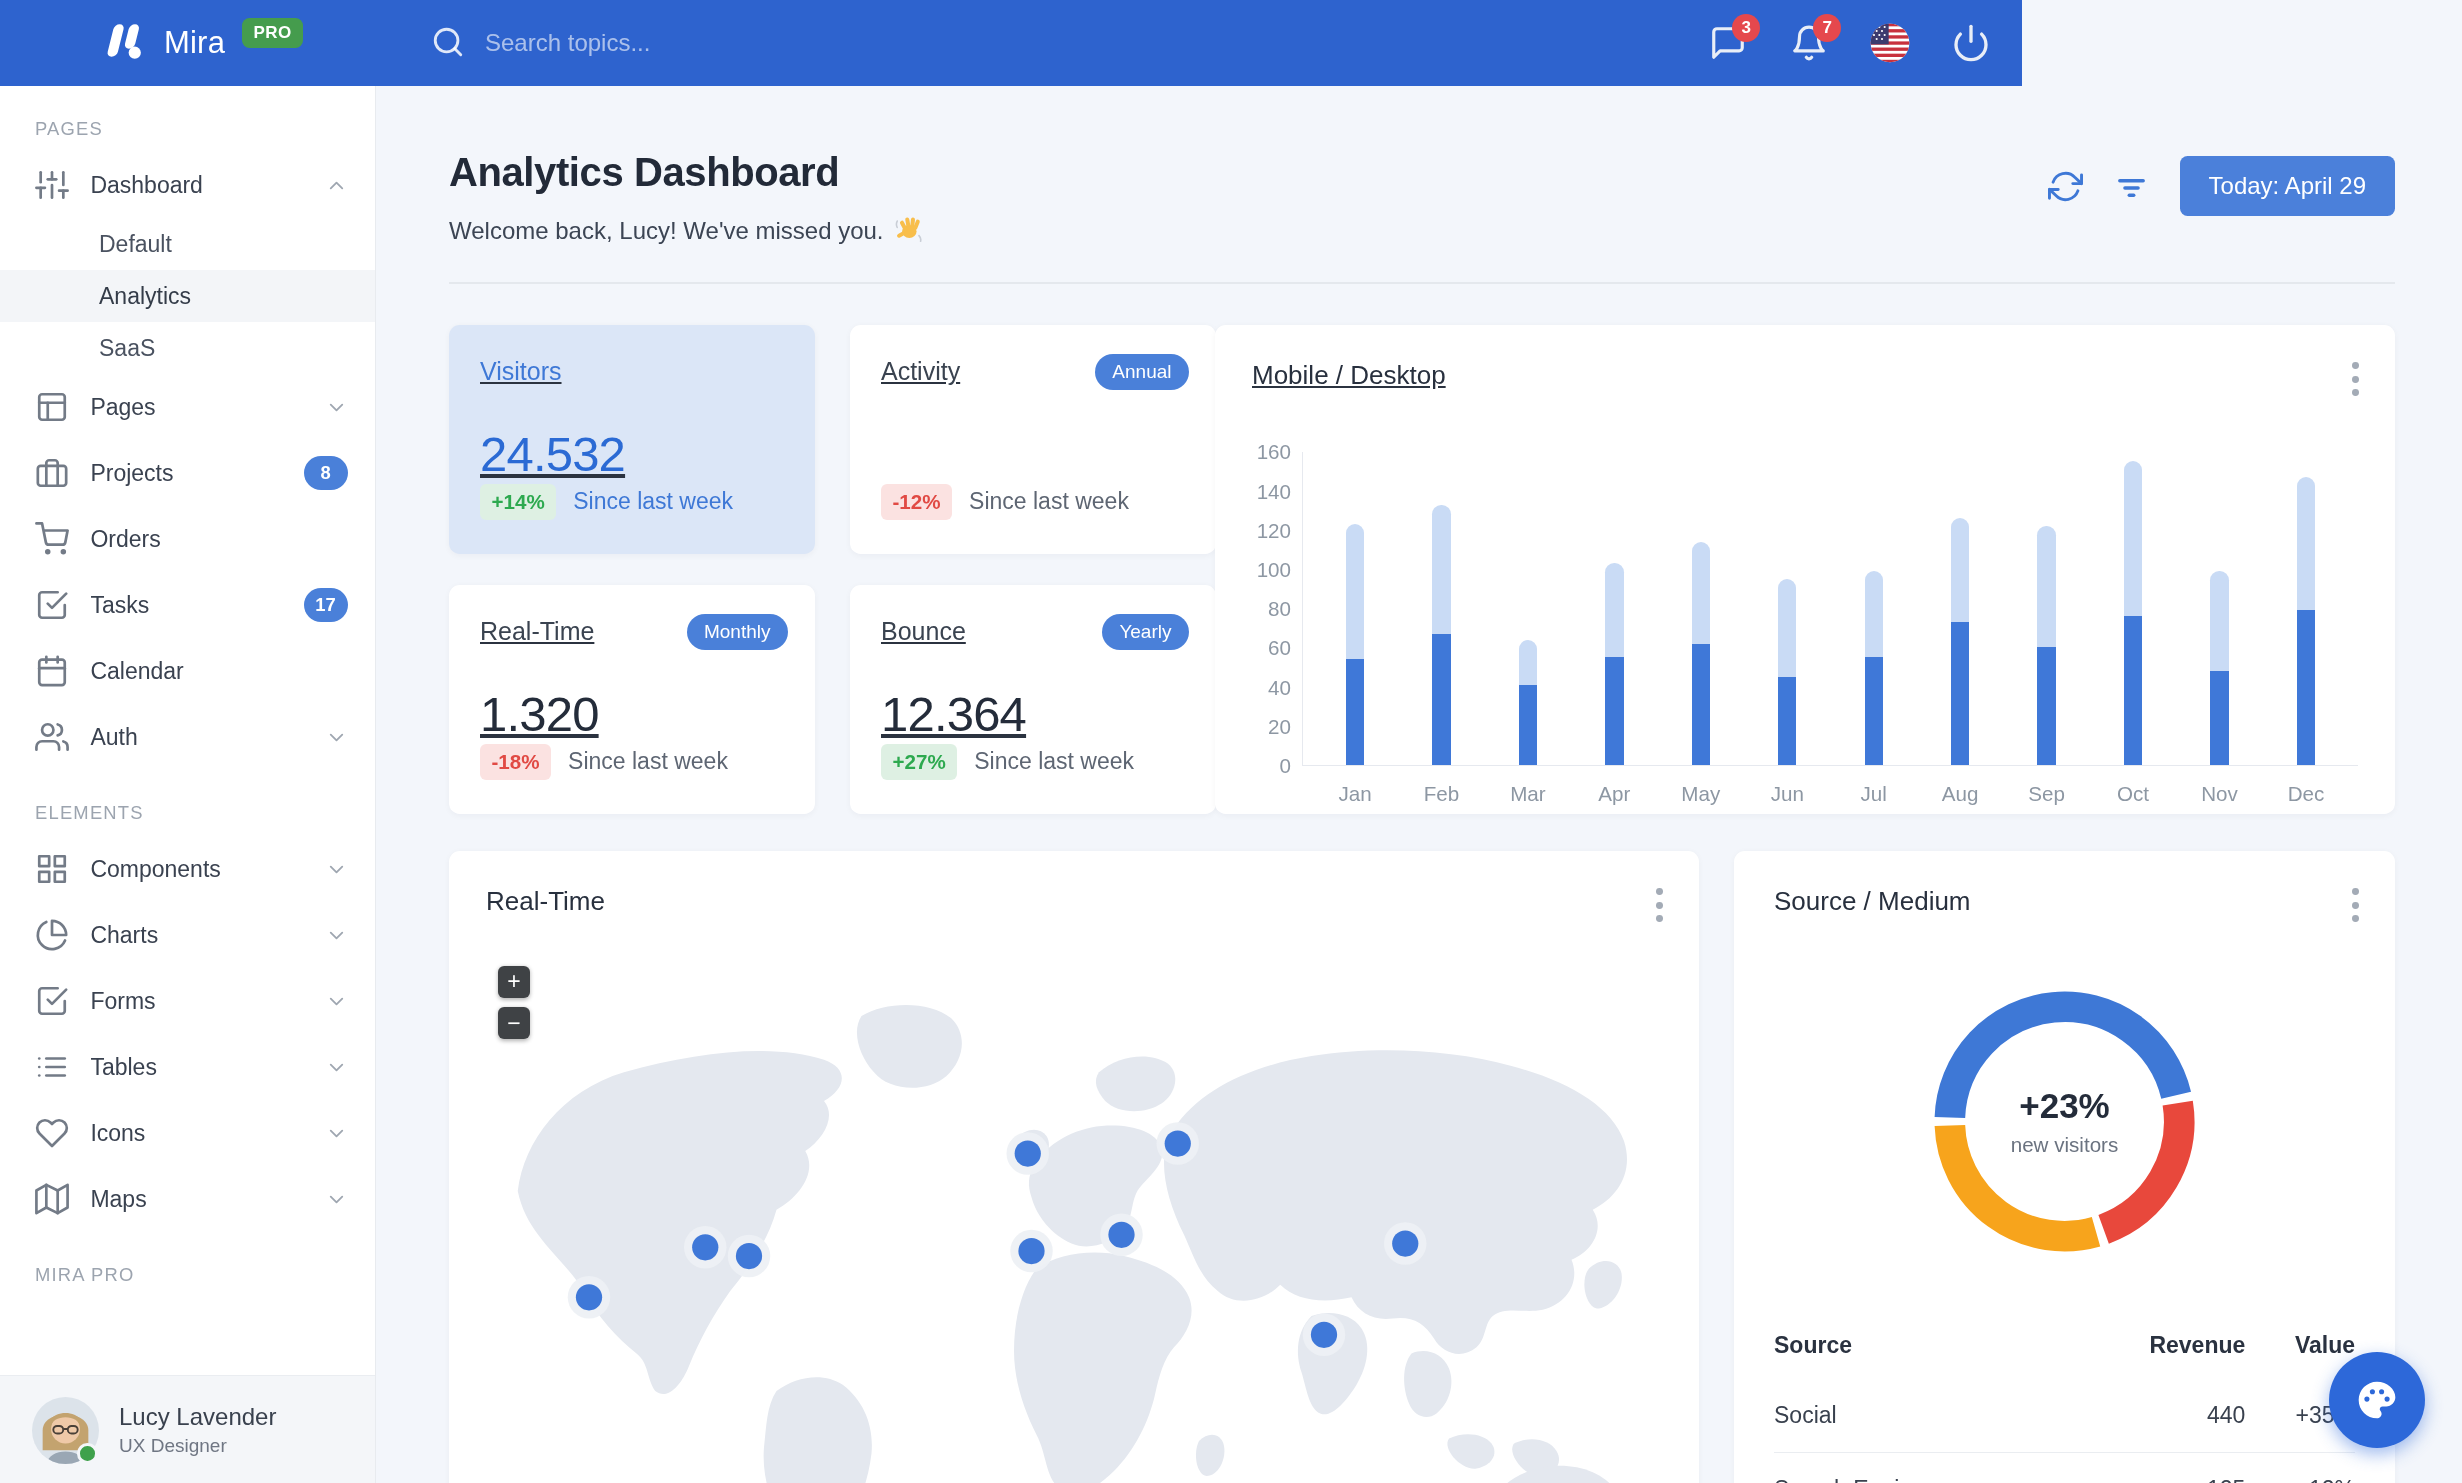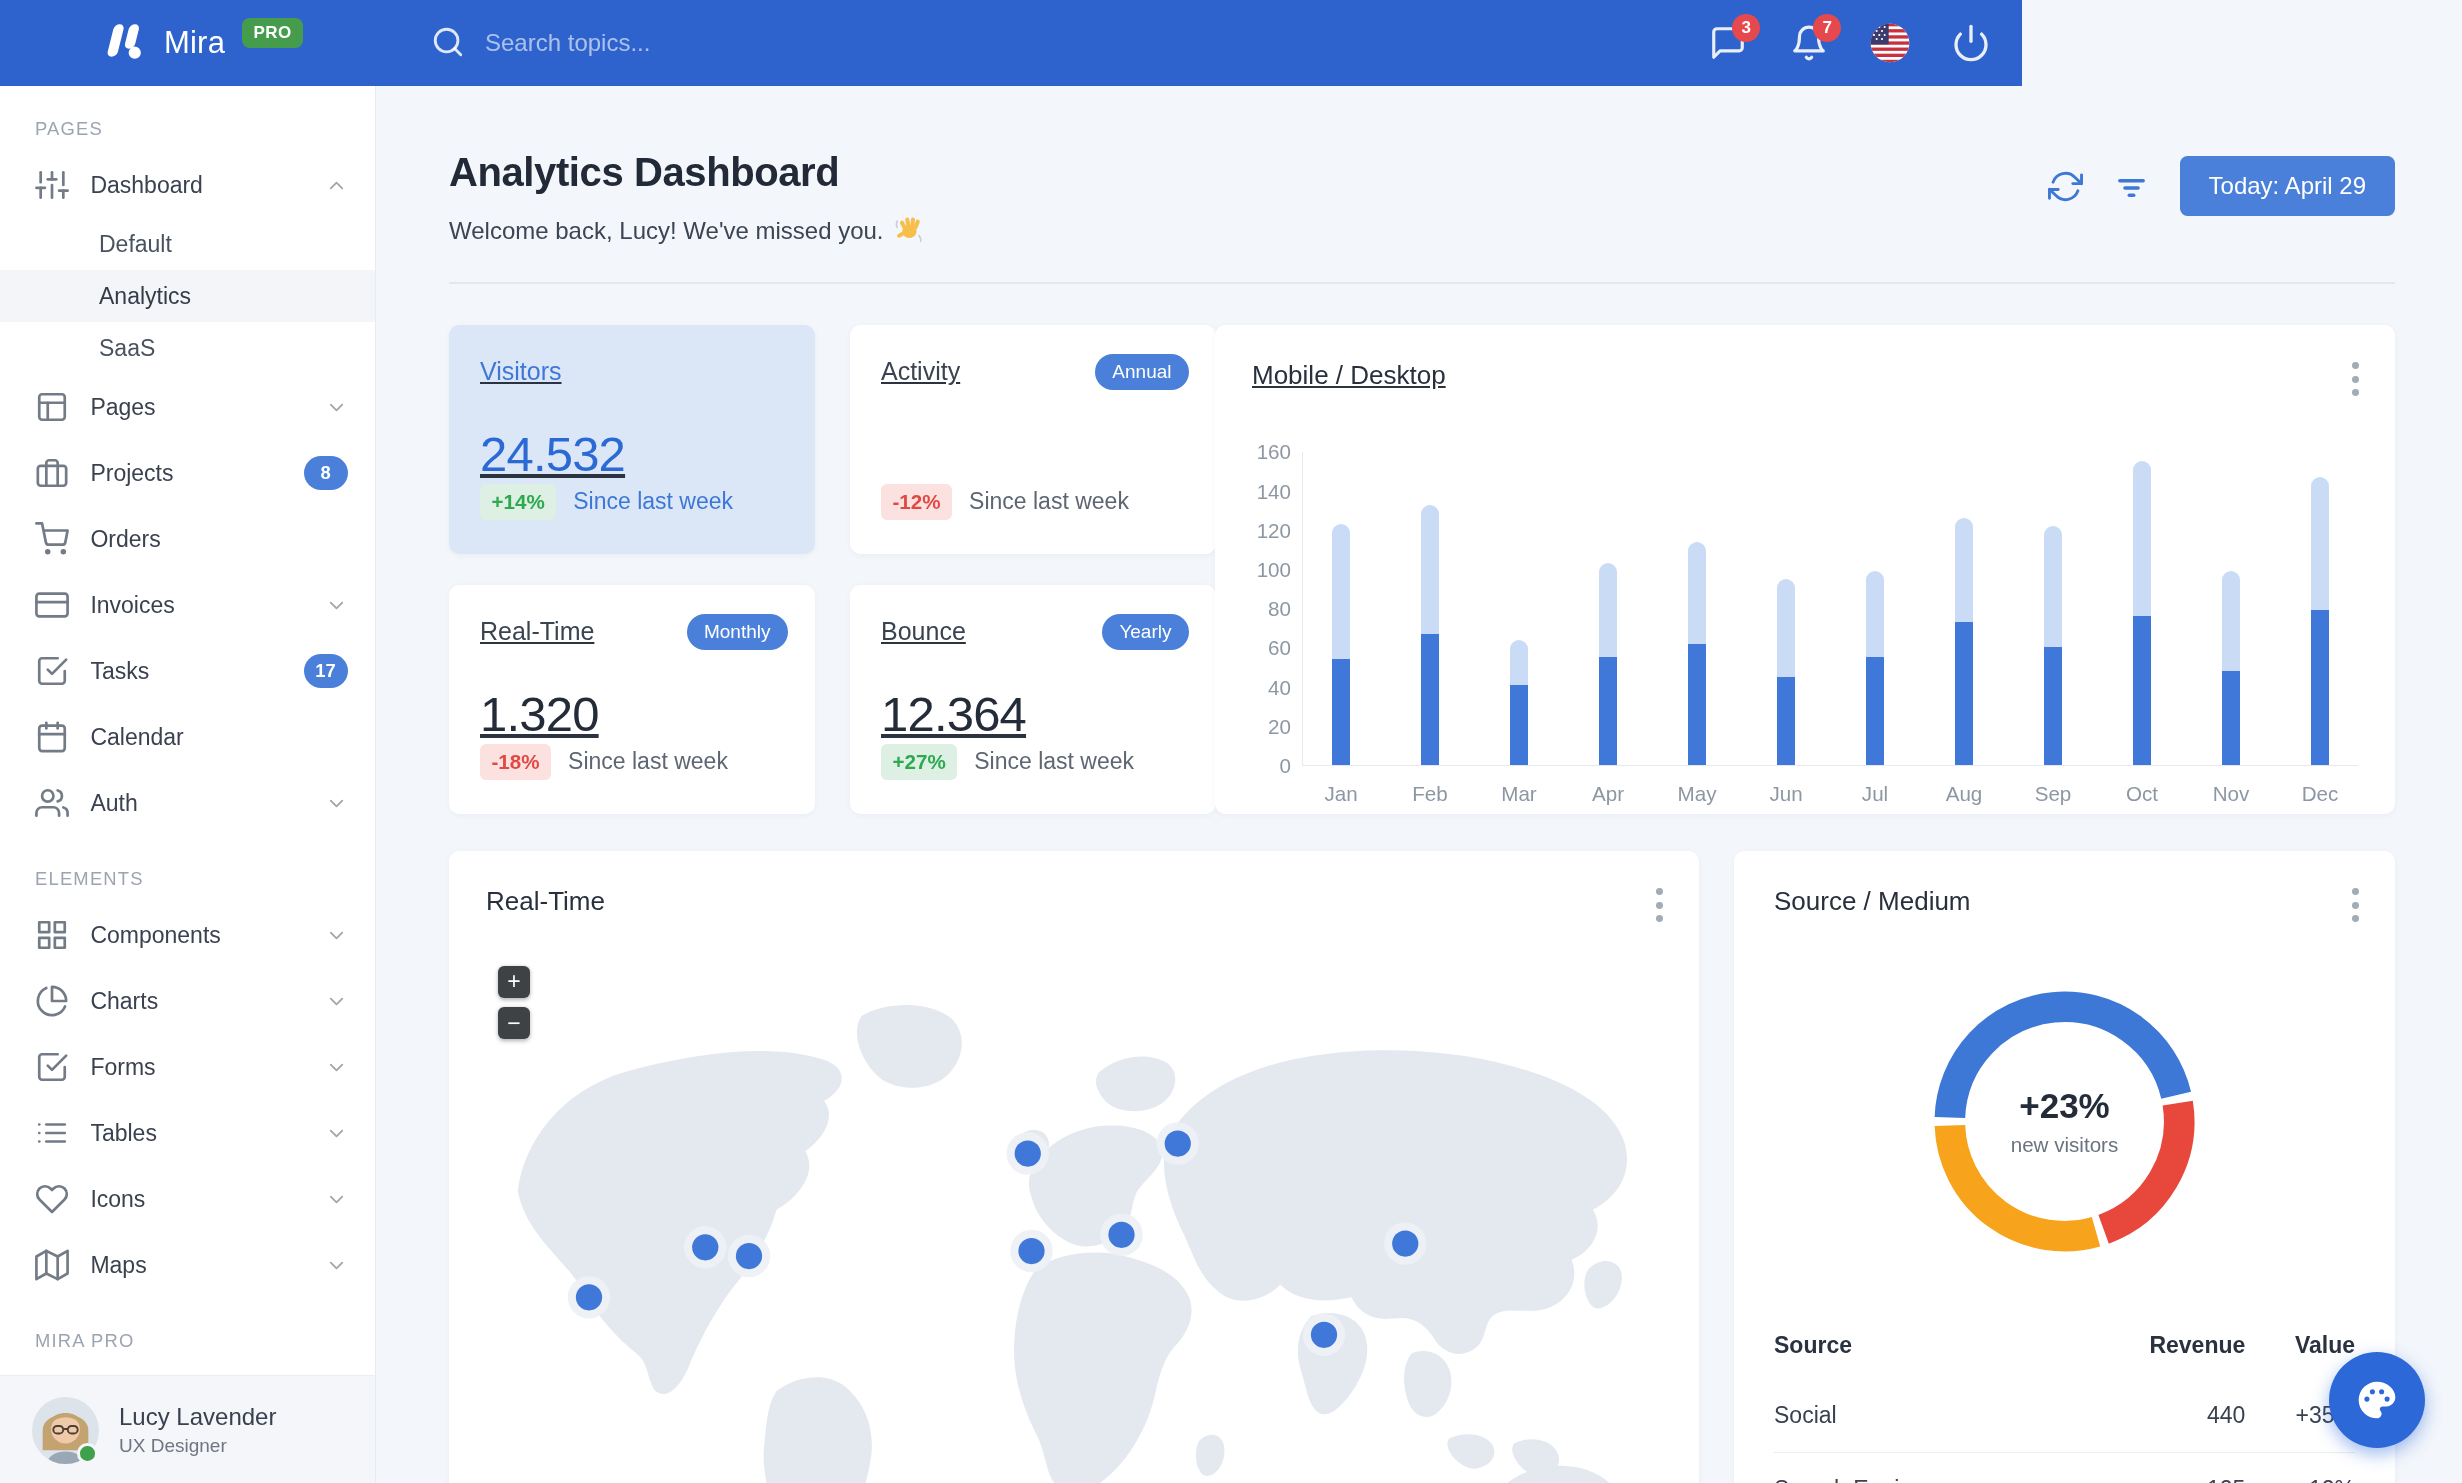--- a/index.html
+++ b/index.html
@@ -77,21 +77,21 @@
   .card-title { font-size:26px; font-weight:500; color:#28303E; }
   .kebab { position:absolute; top:37px; right:34px; width:10.7px; cursor:pointer; display:flex; flex-direction:column; gap:6.9px; align-items:center; }
   .kebab i { width:6.9px; height:6.9px; border-radius:50%; background:#A3ABB6; }
 
   
   .chart-card { flex:1; height:489px; padding:35px 37px; }
   .plot-wrap { position:absolute; left:0; top:0; right:0; bottom:0; }
   .ytick { position:absolute; left:26px; width:50px; text-align:right; font-size:20.6px; color:#8D97A3; }
   .plot { position:absolute; left:87px; right:37px; top:127px; height:314px;
     border-left:1.5px solid #E6E9EF; border-bottom:1.5px solid #E6E9EF;
-    display:flex; justify-content:space-between; align-items:flex-end; padding:0 28px; }
+    display:flex; justify-content:space-between; align-items:flex-end; padding:0 42px; }
   .barcol { width:20px; height:100%; position:relative; display:flex; flex-direction:column; justify-content:flex-end; align-items:center; }
   .bar-desktop { width:18.4px; background:#C9DBF5; border-radius:9.2px 9.2px 0 0; }
   .bar-mobile { width:18.4px; background:#3F78D8; }
   .month { position:absolute; top:calc(100% + 17px); left:50%; transform:translateX(-50%); font-size:20.6px; color:#8D97A3; }
 
   
   .row2 { display:flex; gap:35px; margin-top:37px; height:688px; }
   .map-card { flex:1; padding:35px 37px; overflow:hidden; }
   .map-area { position:absolute; left:0; right:0; top:90px; bottom:-61px; }
   .map-zoom { position:absolute; left:49px; top:115px; display:flex; flex-direction:column; gap:9.2px; z-index:5; }
@@ -250,30 +250,20 @@
       <div class="side-item">
         <span class="s-icon"><svg viewBox="0 0 24 24" width="34" height="34" fill="none" stroke="currentColor" stroke-width="1.9" stroke-linecap="round" stroke-linejoin="round">
             <circle cx="9" cy="21" r="1"></circle>
             <circle cx="20" cy="21" r="1"></circle>
             <path d="M1 1h4l2.68 13.39a2 2 0 0 0 2 1.61h9.72a2 2 0 0 0 2-1.61L23 6H6"></path>
           </svg></span>
         <span class="s-label">Orders</span>
       </div>
       <div class="side-item">
         <span class="s-icon"><svg viewBox="0 0 24 24" width="34" height="34" fill="none" stroke="currentColor" stroke-width="1.9" stroke-linecap="round" stroke-linejoin="round">
-            <rect x="1" y="4" width="22" height="16" rx="2"></rect>
-            <line x1="1" y1="10" x2="23" y2="10"></line>
-          </svg></span>
-        <span class="s-label">Invoices</span>
-        <span class="side-chevron"><svg viewBox="0 0 24 24" width="23" height="23" fill="none" stroke="currentColor" stroke-width="1.9" stroke-linecap="round" stroke-linejoin="round">
-            <polyline points="6 9 12 15 18 9"></polyline>
-          </svg></span>
-      </div>
-      <div class="side-item">
-        <span class="s-icon"><svg viewBox="0 0 24 24" width="34" height="34" fill="none" stroke="currentColor" stroke-width="1.9" stroke-linecap="round" stroke-linejoin="round">
             <polyline points="9 11 12 14 22 4"></polyline>
             <path d="M21 12v7a2 2 0 0 1-2 2H5a2 2 0 0 1-2-2V5a2 2 0 0 1 2-2h11"></path>
           </svg></span>
         <span class="s-label">Tasks</span>
         <span class="side-badge">17</span>
       </div>
       <div class="side-item">
         <span class="s-icon"><svg viewBox="0 0 24 24" width="34" height="34" fill="none" stroke="currentColor" stroke-width="1.9" stroke-linecap="round" stroke-linejoin="round">
             <rect x="3" y="4" width="18" height="18" rx="2"></rect>
             <line x1="16" y1="2" x2="16" y2="6"></line>

